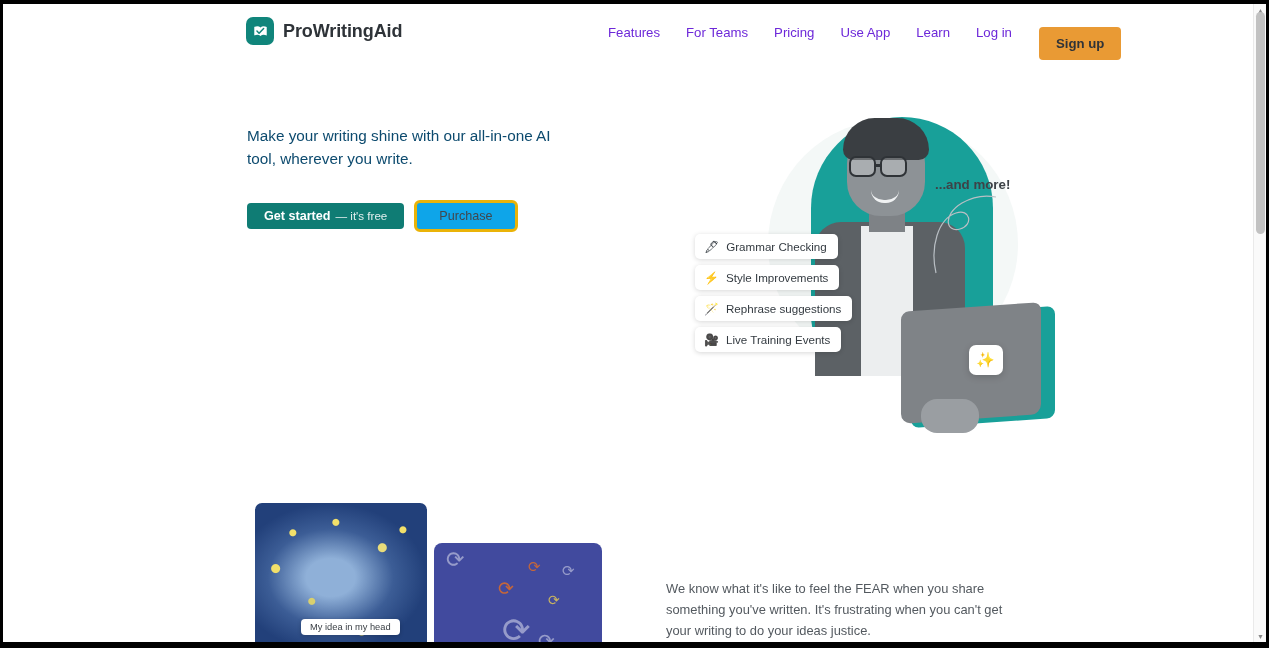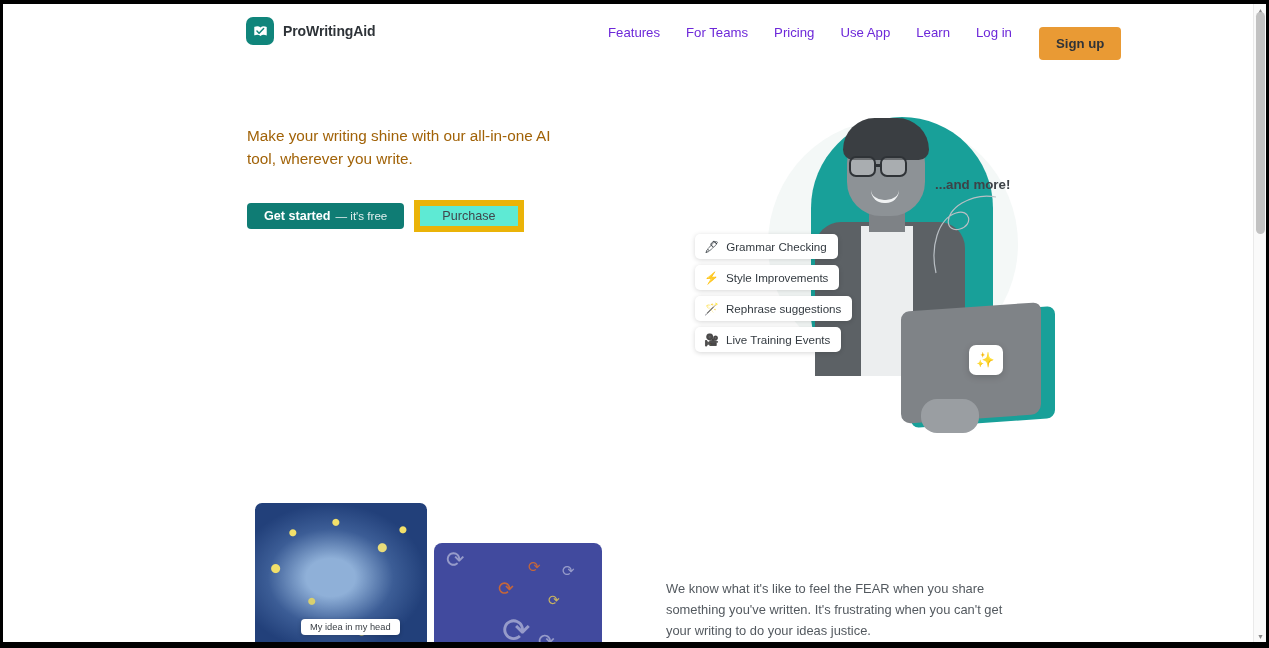--- a/index.html
+++ b/index.html
@@ -27,21 +27,21 @@
     position: absolute; left: 243px; top: 13px;
     display: flex; align-items: center; gap: 9px;
     cursor: pointer;
   }
   .brand-mark {
     width: 28px; height: 28px; border-radius: 7px;
     background: #10857b;
     display: flex; align-items: center; justify-content: center;
   }
   .brand-name {
-    font-size: 14px; font-weight: bold; color: #2e3338;
+    font-size: 18px; font-weight: bold; color: #2e3338;
     letter-spacing: -0.1px;
   }
   .nav {
     position: absolute; left: 600px; top: 0;
     height: 56px; display: flex; align-items: center; gap: 0px;
   }
   .nav a {
     font-size: 13.2px; color: #6d28d9; text-decoration: none;
     padding: 6px 13px; white-space: nowrap;
   }
@@ -59,36 +59,36 @@
     margin-top: 23px;
   }
   
   .hero-left { position: absolute; left: 244px; top: 98px; width: 400px; }
   .hero-title {
     font-size: 49px; line-height: 1.16; font-weight: bold;
     color: #2b3034; letter-spacing: -1.1px;
   }
   .hero-sub {
     margin-top: 22px;
-    font-size: 15.3px; line-height: 1.52; color: #a16207;
+    font-size: 15.3px; line-height: 1.52; color: #0c4a6e;
     width: 330px;
   }
   .cta-row { margin-top: 29px; display: flex; align-items: center; gap: 10px; }
   .btn-primary {
     background: #0f7c74; color: #ffffff;
     border: none; border-radius: 4px;
     height: 26px; padding: 0 17px;
     font-size: 12.6px; font-weight: bold;
     display: inline-flex; align-items: center; gap: 5px;
     cursor: pointer;
   }
   .btn-primary .muted { font-weight: normal; opacity: .88; font-size: 11.6px; }
   .btn-outline {
-    background: #5eead4; color: #41474d;
-    border: 6px solid #eab308; border-radius: 0;
+    background: #0ea5e9; color: #41474d;
+    border: 3px solid #eab308; border-radius: 6px;
     height: 32px; padding: 0 22px;
     font-size: 12.6px; cursor: pointer;
   }
   .note { margin-top: 30px; font-size: 12.4px; color: #5d646a; }
 
   
   .hero-art { position: absolute; left: 660px; top: 95px; width: 370px; height: 300px; }
   .art-bg-circle {
     position: absolute; left: 105px; top: 20px;
     width: 250px; height: 250px; border-radius: 50%;

